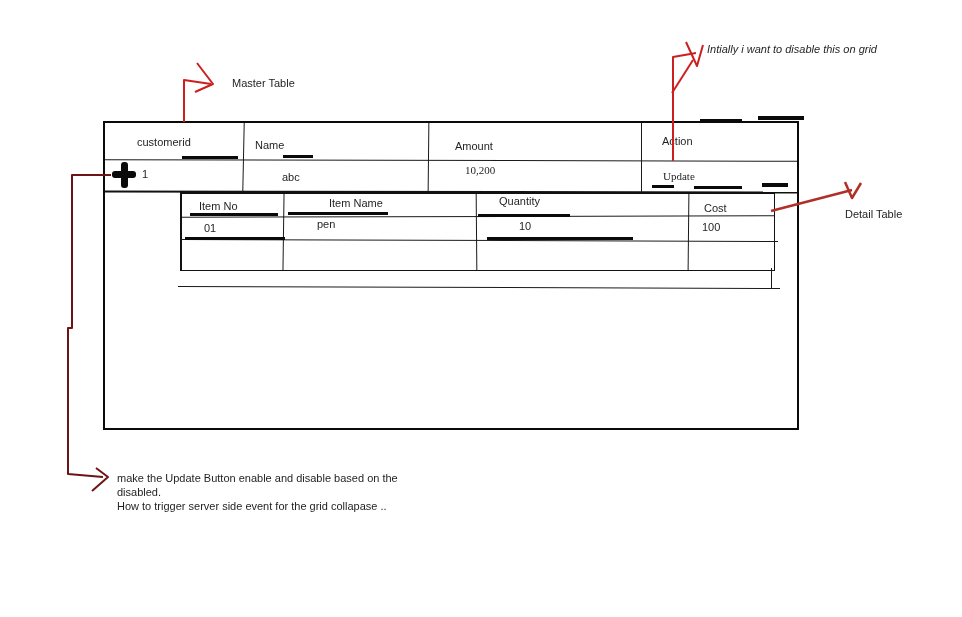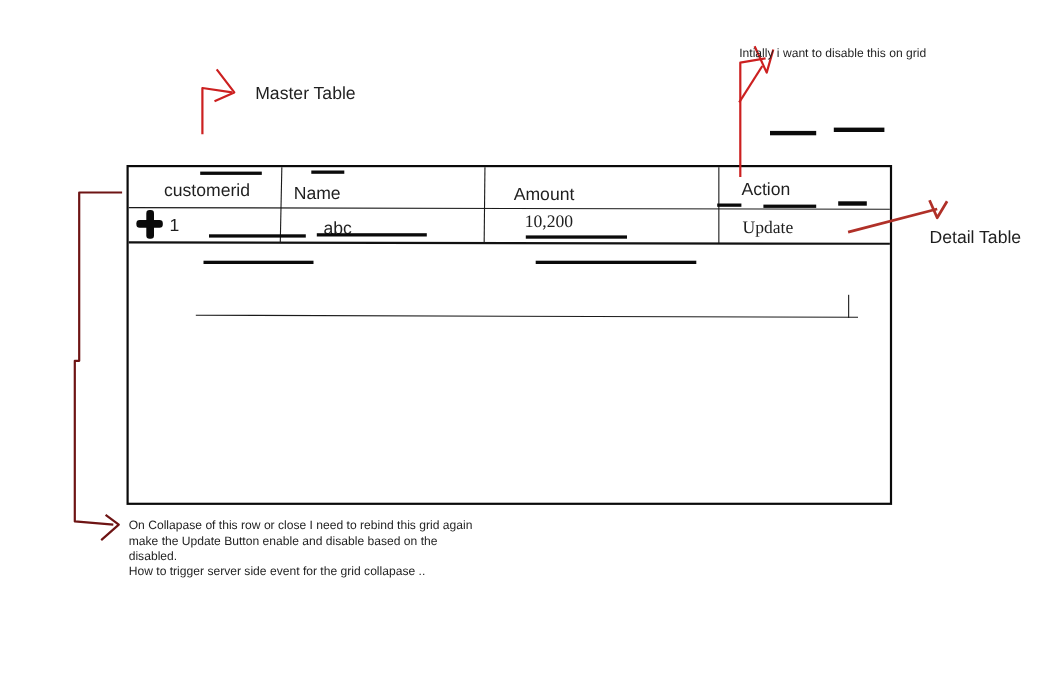--- a/index.html
+++ b/index.html
@@ -1,20 +1,20 @@
 <!DOCTYPE html>
 <html><head>
 <meta charset="utf-8">
 <style>
   html,body{margin:0;padding:0;background:#fff;}
   .canvas{position:relative;width:962px;height:617px;background:#ffffff;overflow:hidden;
           font-family:"Liberation Sans","DejaVu Sans",sans-serif;color:#1f1f1f;}
-  .txt{position:absolute;font-size:16px;white-space:nowrap;color:#1f1f1f;}
+  .txt{position:absolute;font-size:11px;white-space:nowrap;color:#1f1f1f;}
   
-  .master{position:absolute;left:115px;top:121px;width:692px;height:305px;border:2px solid #0a0a0a;margin-top:29px;}
+  .master{position:absolute;left:103px;top:121px;width:692px;height:305px;border:2px solid #0a0a0a;}
   .master .hline1{position:absolute;left:0;top:37px;width:100%;height:0;border-top:1px solid #1a1a1a;transform:rotate(0.12deg);}
   .master .hline2{position:absolute;left:0;top:68px;width:100%;height:0;border-top:2px solid #111;transform:rotate(0.1deg);}
   .master .v{position:absolute;top:0;width:0;height:69px;border-left:1px solid #1a1a1a;}
   .master .v1{left:138px;transform:rotate(1.2deg);}
   .master .v2{left:323px;transform:rotate(0.6deg);}
   .master .v3{left:536px;}
   
   .plus{position:absolute;left:7px;top:39px;width:24px;height:26px;cursor:pointer;}
   .plus .pv{position:absolute;left:9px;top:0;width:7px;height:26px;background:#0a0a0a;border-radius:3px;}
   .plus .ph{position:absolute;left:0;top:9px;width:24px;height:7px;background:#0a0a0a;border-radius:3px;}
@@ -57,20 +57,37 @@
     <div class="plus">
       <span class="pv"></span>
       <span class="ph"></span>
     </div>
     <div class="txt" style="left:37px;top:45px;">1</div>
     <div class="txt" style="left:177px;top:48px;">abc</div>
     <div class="txt" style="left:360px;top:41px;font-family:Liberation Serif, serif;">10,200</div>
     <div class="txt cell-action" style="left:558px;top:47px;font-family:Liberation Serif, serif;">Update</div>
   </div>
 
+  <div class="detail">
+    <div class="hline1"></div>
+    <div class="hline2"></div>
+    <div class="v dv1"></div>
+    <div class="v dv2"></div>
+    <div class="v dv3"></div>
+
+    <div class="txt" style="left:17px;top:6px;">Item No</div>
+    <div class="txt" style="left:147px;top:3px;">Item Name</div>
+    <div class="txt" style="left:317px;top:1px;">Quantity</div>
+    <div class="txt" style="left:522px;top:8px;">Cost</div>
+
+    <div class="txt" style="left:22px;top:28px;">01</div>
+    <div class="txt" style="left:135px;top:24px;">pen</div>
+    <div class="txt" style="left:337px;top:26px;">10</div>
+    <div class="txt" style="left:520px;top:27px;">100</div>
+  </div>
   <div class="detail-extra-bottom"></div>
   <div class="detail-right-ext"></div>
 
   <div class="dash" style="left:182px;top:156px;width:56px;height:3px;"></div>
   <div class="dash" style="left:283px;top:155px;width:30px;height:3px;"></div>
   <div class="dash" style="left:700px;top:119px;width:42px;height:4px;"></div>
   <div class="dash" style="left:758px;top:116px;width:46px;height:4px;"></div>
   <div class="dash" style="left:652px;top:185px;width:22px;height:3px;"></div>
   <div class="dash" style="left:694px;top:186px;width:48px;height:3px;"></div>
   <div class="dash" style="left:762px;top:183px;width:26px;height:4px;"></div>
@@ -96,24 +113,23 @@
     </g>
     <g fill="none" stroke="#6e1414" stroke-width="2" stroke-linejoin="round">
       <path d="M111,175 L72,175 L72,328 L68,328 L68,474 L103,477"></path>
       <path d="M96,468 L108,477 L92,491"></path>
     </g>
   </svg>
 
   <div class="txt" style="left:232px;top:77px;">Master Table</div>
   <div class="txt" style="left:845px;top:208px;">Detail Table</div>
 
-  <div class="note" style="left:672px;top:42px;">
+  <div class="note" style="left:707px;top:42px;font-style:italic;">
     <div>Intially i want to disable this on grid</div>
   </div>
 
   <div class="note note-bottom" style="left:117px;top:471px;">
-    <div>On Collapase of this row or close I need to rebind this grid again</div>
     <div>make the Update Button enable and disable based on the</div>
     <div>disabled.</div>
     <div>How to trigger server side event for the grid collapase ..</div>
   </div>
 
 </div>
 
 </body></html>

